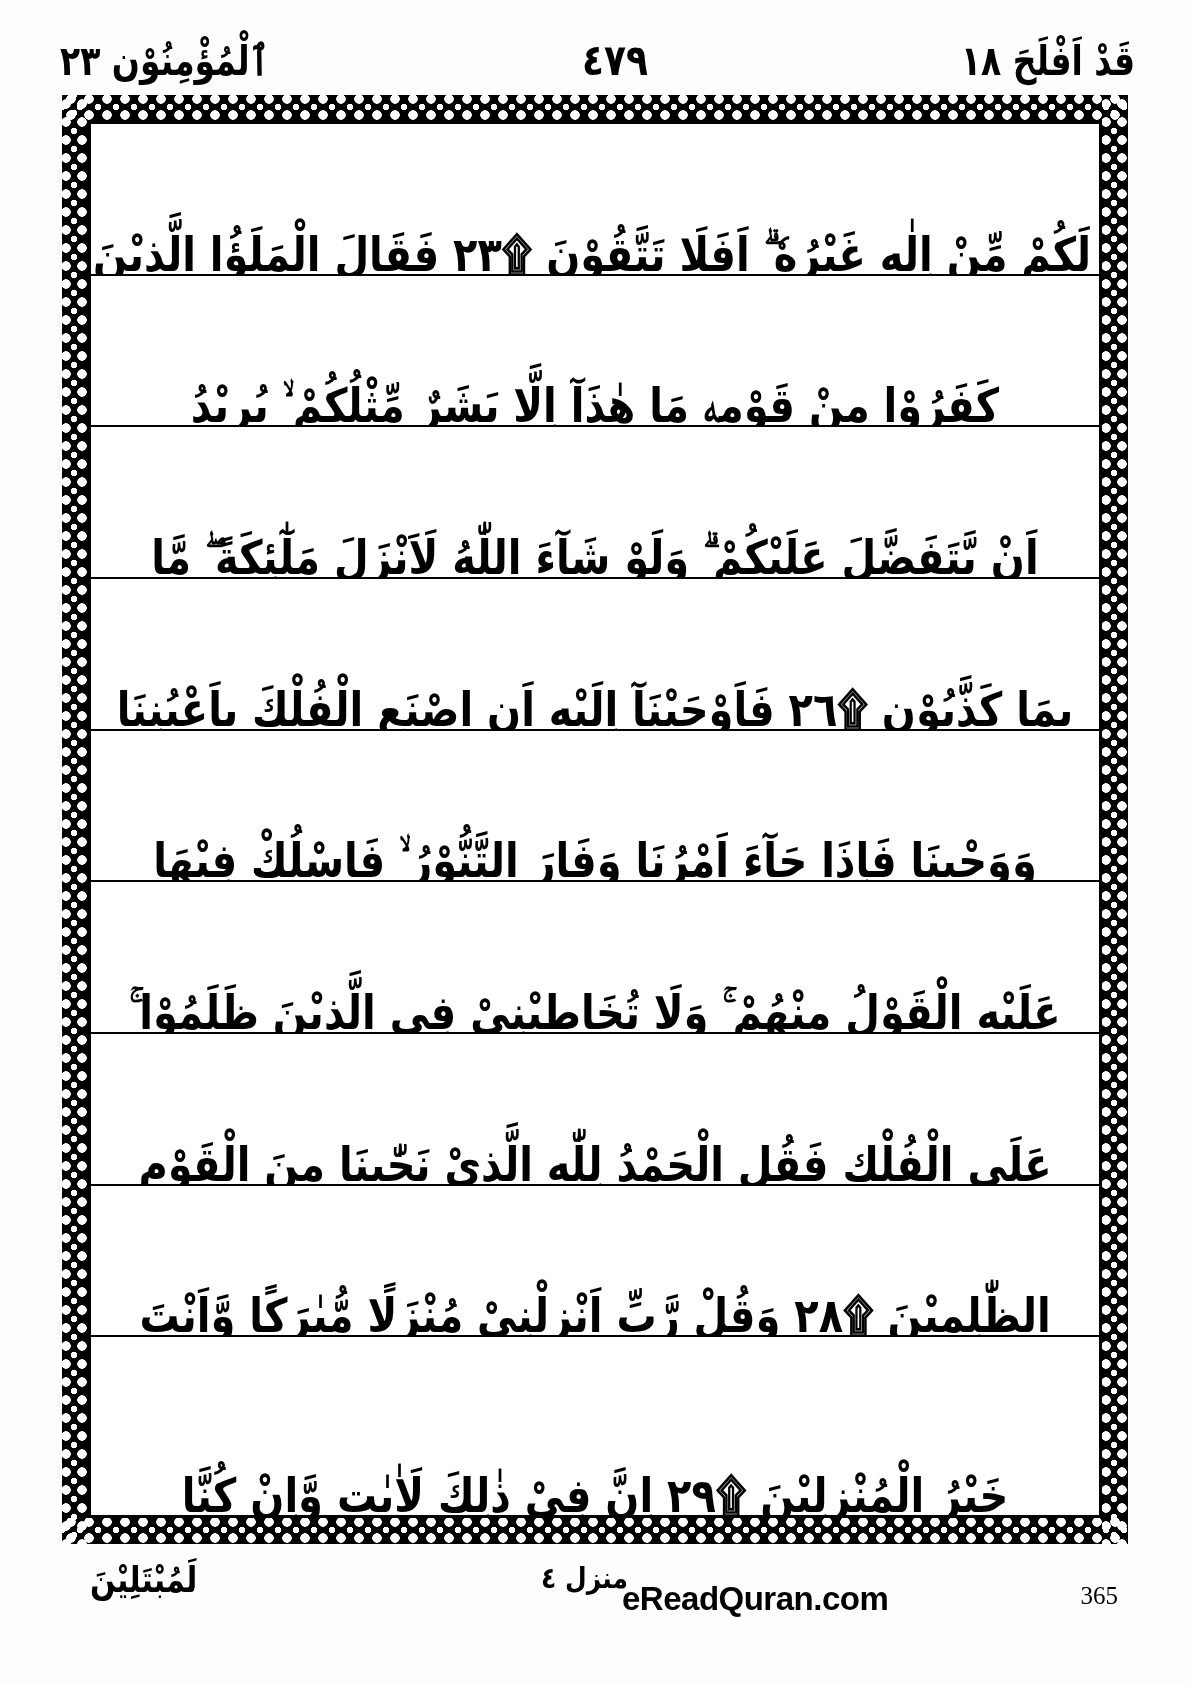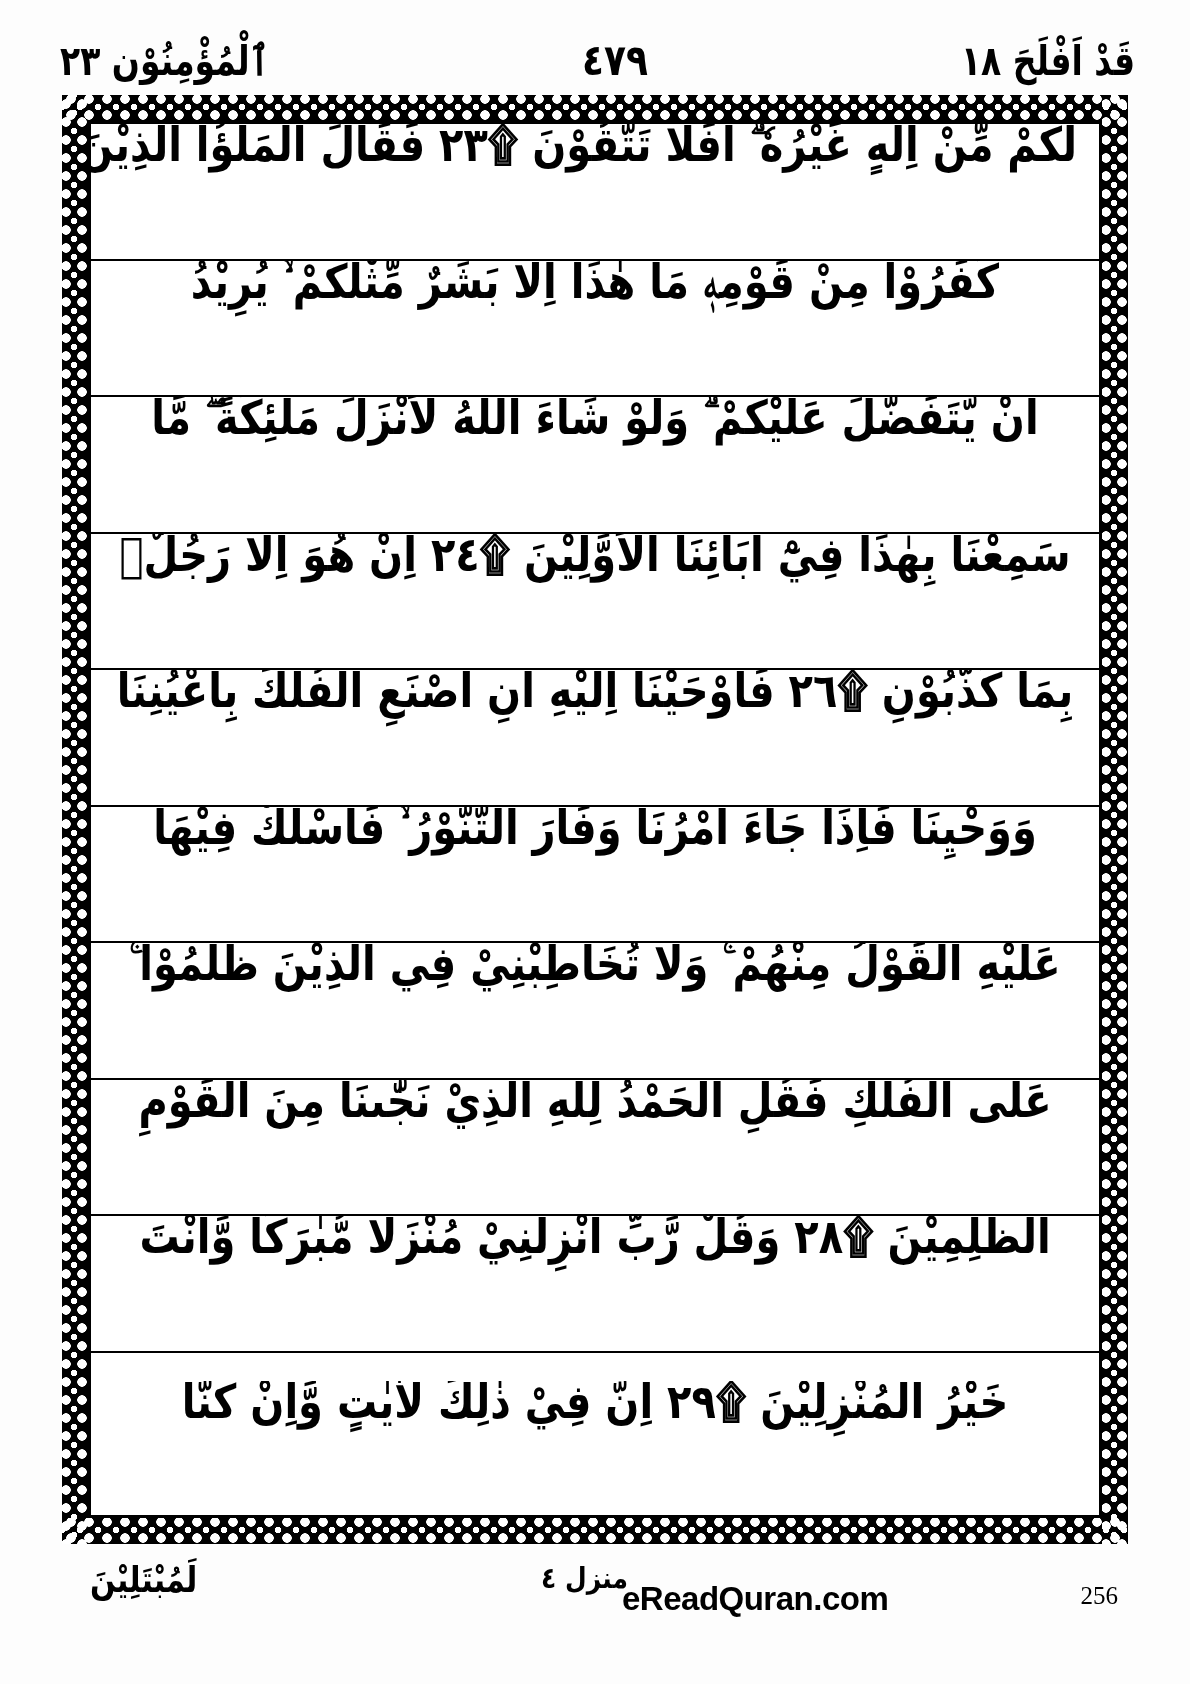--- a/index.html
+++ b/index.html
@@ -102,25 +102,25 @@
     box-sizing: border-box;
     display: flex;
     flex-direction: column;
   }
 
   
   .line {
     flex: 1 1 0;
     border-bottom: 2.5px solid #000000;
     display: flex;
-    align-items: flex-start;
+    align-items: flex-end;
     justify-content: center;
     direction: rtl;
     overflow: hidden;
-    padding: 0 22px;
+    padding: 0 8px;
     box-sizing: border-box;
   }
   .line:last-child { border-bottom: none; margin-top: 28px; }
 
   .line-text {
     font-family: "DejaVu Sans", sans-serif;
     font-size: 40px;
     font-weight: bold;
     line-height: 1.0;
     white-space: nowrap;
@@ -203,23 +203,20 @@
     <div class="line">
           <div class="line-text">لَكُمْ مِّنْ اِلٰهٍ غَيْرُهٗ ۗ اَفَلَا تَتَّقُوْنَ ۩٢٣ فَقَالَ الْمَلَؤُا الَّذِيْنَ</div>
         </div>
         <div class="line">
           <div class="line-text">كَفَرُوْا مِنْ قَوْمِهٖ مَا هٰذَآ اِلَّا بَشَرٌ مِّثْلُكُمْ ۙ يُرِيْدُ</div>
         </div>
         <div class="line">
           <div class="line-text">اَنْ يَّتَفَضَّلَ عَلَيْكُمْ ۗ وَلَوْ شَآءَ اللّٰهُ لَاَنْزَلَ مَلٰٓئِكَةً ۖ مَّا</div>
         </div>
         <div class="line">
-          <div class="line-text">سَمِعْنَا بِهٰذَا فِيْٓ اٰبَآئِنَا الْاَوَّلِيْنَ ۩٢٤ اِنْ هُوَ اِلَّا رَجُلٌۢ</div>
-        </div>
-        <div class="line">
           <div class="line-text">بِمَا كَذَّبُوْنِ ۩٢٦ فَاَوْحَيْنَآ اِلَيْهِ اَنِ اصْنَعِ الْفُلْكَ بِاَعْيُنِنَا</div>
         </div>
         <div class="line">
           <div class="line-text">وَوَحْيِنَا فَاِذَا جَآءَ اَمْرُنَا وَفَارَ التَّنُّوْرُ ۙ فَاسْلُكْ فِيْهَا</div>
         </div>
         <div class="line">
           <div class="line-text">عَلَيْهِ الْقَوْلُ مِنْهُمْ ۚ وَلَا تُخَاطِبْنِيْ فِي الَّذِيْنَ ظَلَمُوْا ۚ</div>
         </div>
         <div class="line">
           <div class="line-text">عَلَى الْفُلْكِ فَقُلِ الْحَمْدُ لِلّٰهِ الَّذِيْ نَجّٰىنَا مِنَ الْقَوْمِ</div>
@@ -230,16 +227,16 @@
         <div class="line">
           <div class="line-text">خَيْرُ الْمُنْزِلِيْنَ ۩٢٩ اِنَّ فِيْ ذٰلِكَ لَاٰيٰتٍ وَّاِنْ كُنَّا</div>
         </div>
       </div>
   </div>
 
   <div class="footer">
     <div class="ft-left">لَمُبْتَلِيْنَ</div>
     <div class="ft-manzil">منزل ٤</div>
     <div class="ft-brand">eReadQuran.com</div>
-    <div class="ft-page">256</div>
+    <div class="ft-page">365</div>
   </div>
 
 </div>
 
 </body></html>

